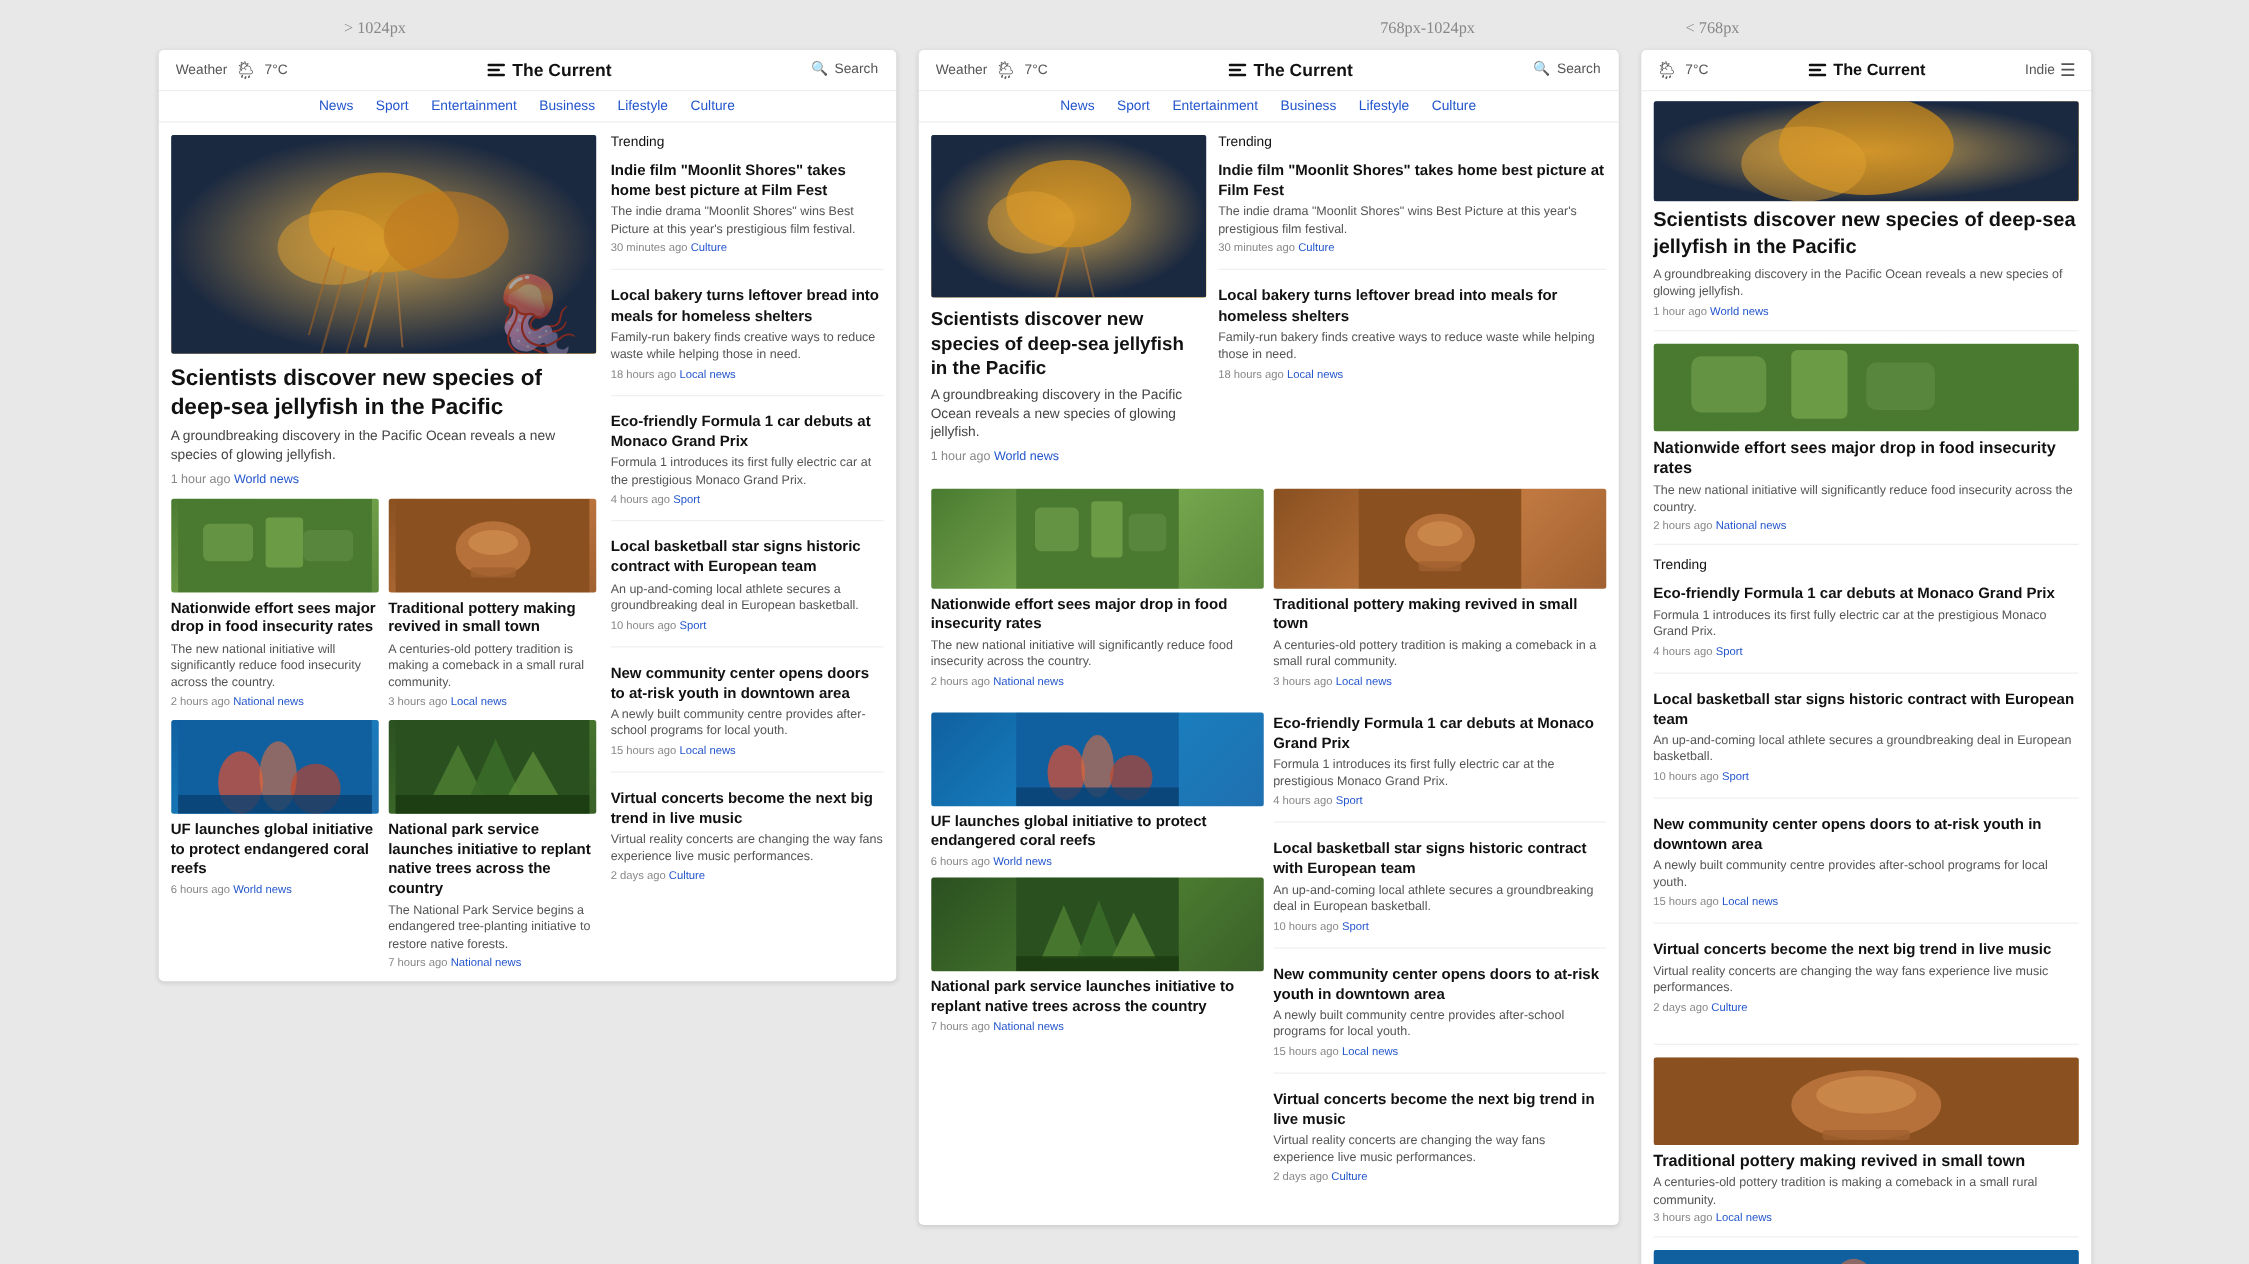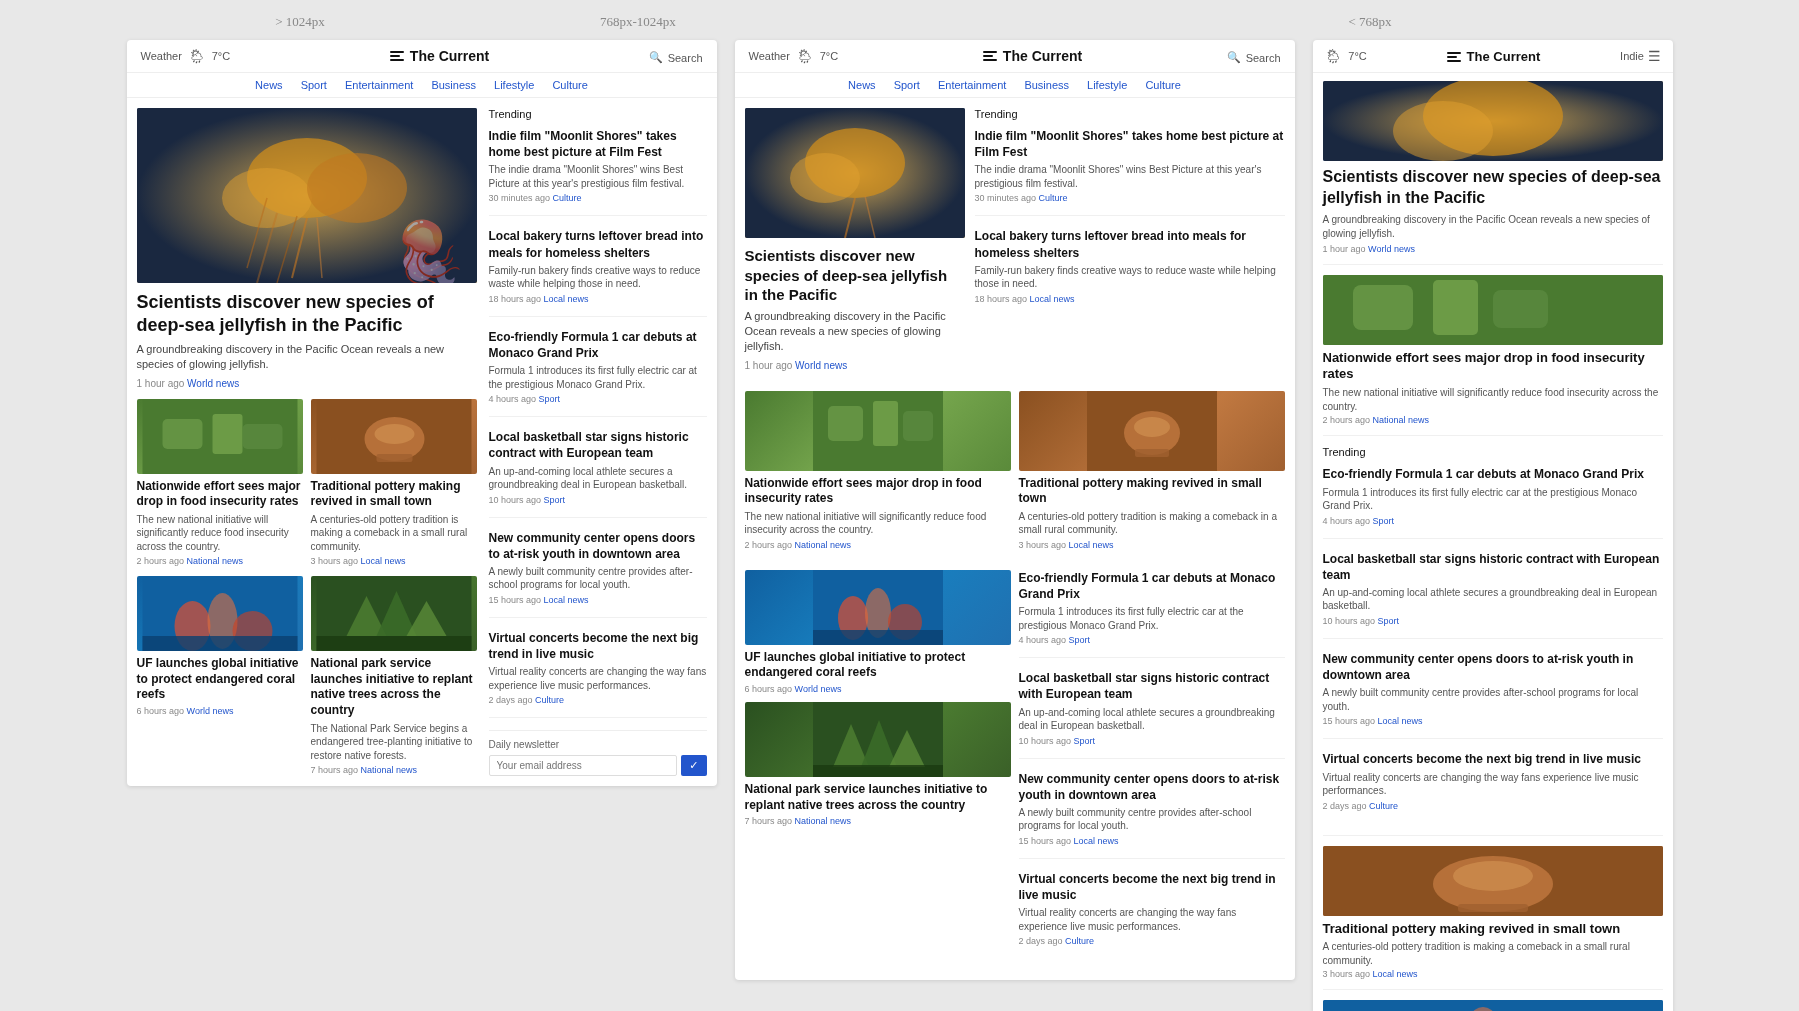--- a/index.html
+++ b/index.html
@@ -18,21 +18,21 @@
       padding: 14px 0 10px 0;
       background: #e8e8e8;
     }
     .bp-label {
       color: #888;
       font-size: 13px;
       font-weight: 400;
       font-family: Liberation Serif, serif;
     }
     .bp-label-1 { flex: 0 0 600px; text-align: center; }
-    .bp-label-2 { flex: 0 0 580px; text-align: left; }
+    .bp-label-2 { flex: 0 0 580px; text-align: right; }
     .bp-label-3 { flex: 0 0 380px; text-align: center; }
 
     .panels-row {
       display: flex;
       gap: 18px;
       padding: 0 18px 30px 18px;
       align-items: flex-start;
     }
 
     
@@ -42,21 +42,21 @@
       overflow: hidden;
       box-shadow: 0 1px 4px rgba(0,0,0,0.12);
     }
     .panel-lg { width: 590px; }
     .panel-md { width: 560px; }
     .panel-sm { width: 360px; }
 
     
     .site-header {
       display: flex;
-      align-items: flex-end;
+      align-items: flex-start;
       justify-content: space-between;
       padding: 8px 14px;
       border-bottom: 1px solid #eee;
     }
     .header-left { display: flex; align-items: center; gap: 6px; font-size: 11px; color: #555; }
     .weather-icon { font-size: 14px; }
     .header-center { display: flex; align-items: center; gap: 6px; font-size: 14px; font-weight: 700; color: #111; }
     .logo-lines { display: flex; flex-direction: column; gap: 2px; }
     .logo-line { height: 2px; background: #111; border-radius: 1px; }
     .logo-line:nth-child(1) { width: 14px; }
@@ -379,27 +379,20 @@
         </div>
         <div class="trending-item">
           <div class="trending-title">Virtual concerts become the next big trend in live music</div>
           <div class="trending-desc">Virtual reality concerts are changing the way fans experience live music performances.</div>
           <div class="trending-meta">
             <span>2 days ago</span>
             <span class="tag">Culture</span>
           </div>
         </div>
 
-        <div class="newsletter">
-          <div class="newsletter-label">Daily newsletter</div>
-          <div class="newsletter-row">
-            <input class="newsletter-input" type="email" placeholder="Your email address" style="">
-            <button class="newsletter-btn">✓</button>
-          </div>
-        </div>
       </div>
     </div>
   </div>
 
   <div class="panel panel-md">
 
     <div class="site-header">
       <div class="header-left">
         <span>Weather</span>
         <span class="weather-icon">🌦</span>

